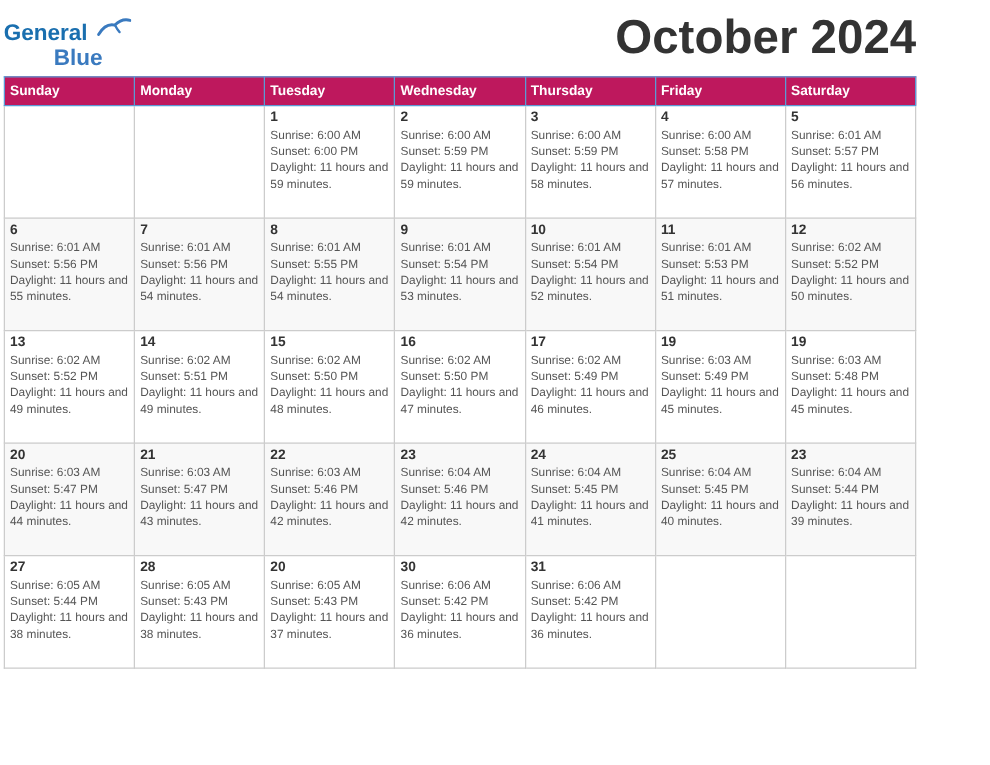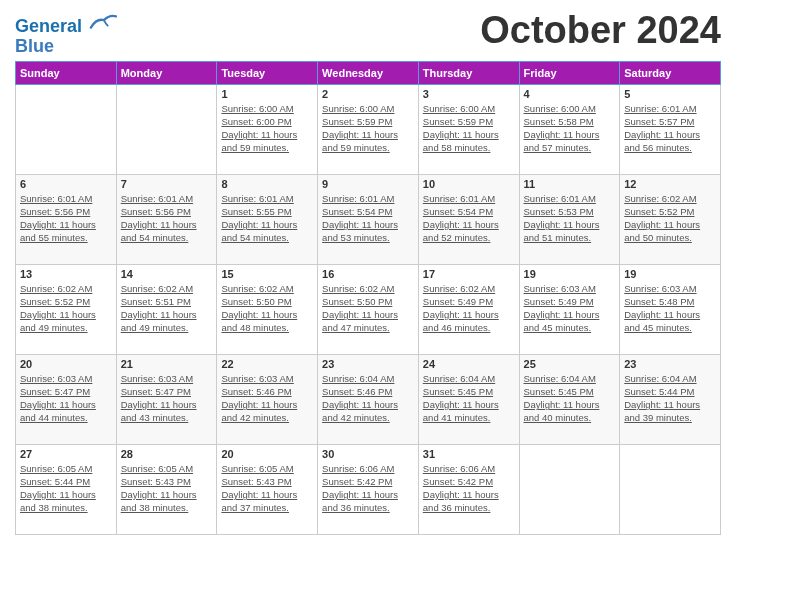--- a/index.html
+++ b/index.html
@@ -6,21 +6,21 @@
     body {
       font-family: Arial, sans-serif;
       background: #fff;
       width: 792px;
       height: 612px;
       overflow: hidden;
     }
     .page {
       width: 736px;
       min-height: 612px;
-      padding: 10px 15px;
+      padding: 10px 3px;
       background: #fff;
     }
     .header {
       display: flex;
       justify-content: space-between;
       align-items: flex-start;
       margin-bottom: 4px;
     }
     .logo {
       display: flex;
@@ -56,21 +56,21 @@
       color: #555;
       margin-top: 2px;
     }
     .calendar {
       width: 100%;
       border-collapse: collapse;
       table-layout: fixed;
       font-size: 10px;
     }
     .calendar th {
-      background: #a21caf;
+      background: #be185d;
       color: #fff;
       padding: 5px 4px;
       text-align: left;
       font-size: 11px;
       border: 1px solid #5a9ad5;
     }
     .calendar td {
       border: 1px solid #ccc;
       vertical-align: top;
       padding: 3px 4px;
@@ -84,41 +84,40 @@
       font-weight: bold;
       font-size: 11px;
       color: #333;
       display: block;
       margin-bottom: 2px;
     }
     .day-info {
       color: #555;
       font-size: 9.5px;
       line-height: 1.4;
-      text-decoration: underline;
     }
     .empty {
       background: #f9f9f9;
     }
   </style>
 </head>
 <body>
 
 <div class="page">
   <div class="header">
     <div class="logo">
       <div>
         <div class="logo-text">
           <span>General</span>
           <svg class="logo-bird" viewBox="0 0 30 22" fill="none">
             <path d="M2 18 Q8 8 16 10 Q22 4 29 6" stroke="#3a7abf" stroke-width="2.5" fill="none" stroke-linecap="round"></path>
             <path d="M16 10 Q18 14 20 16" stroke="#3a7abf" stroke-width="2" fill="none" stroke-linecap="round"></path>
           </svg>
         </div>
-        <div class="logo-text" style="color:#3a7abf;font-weight:bold;font-size:18px;">Blue</div>
+        <div class="logo-text" style="color:#3a7abf;font-weight:bold;font-size:18px;margin-left:40px;">Blue</div>
       </div>
     </div>
     <div class="title-block">
       <div class="month-title">October 2024</div>
     </div>
   </div>
 
   <table class="calendar">
     <thead>
       <tr>

